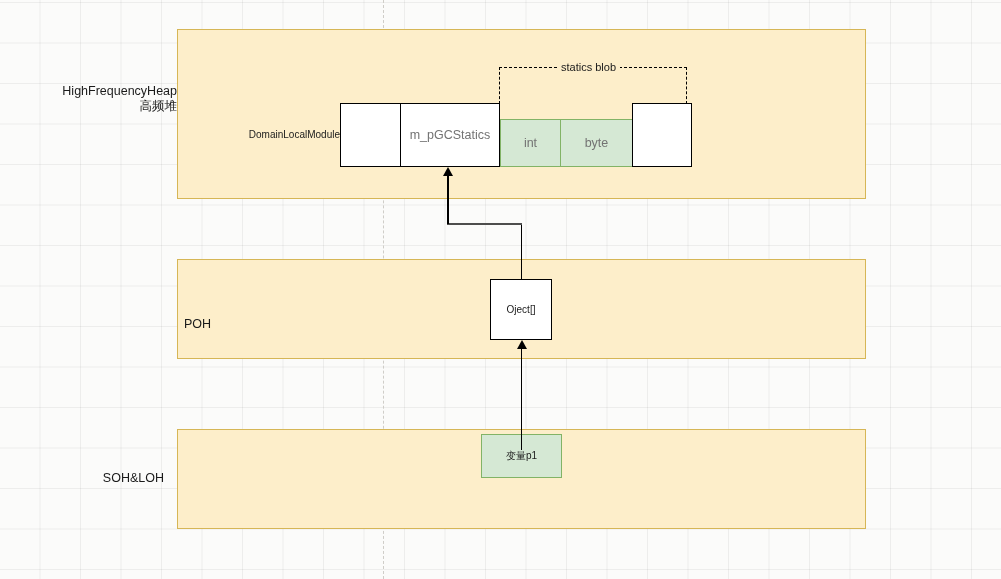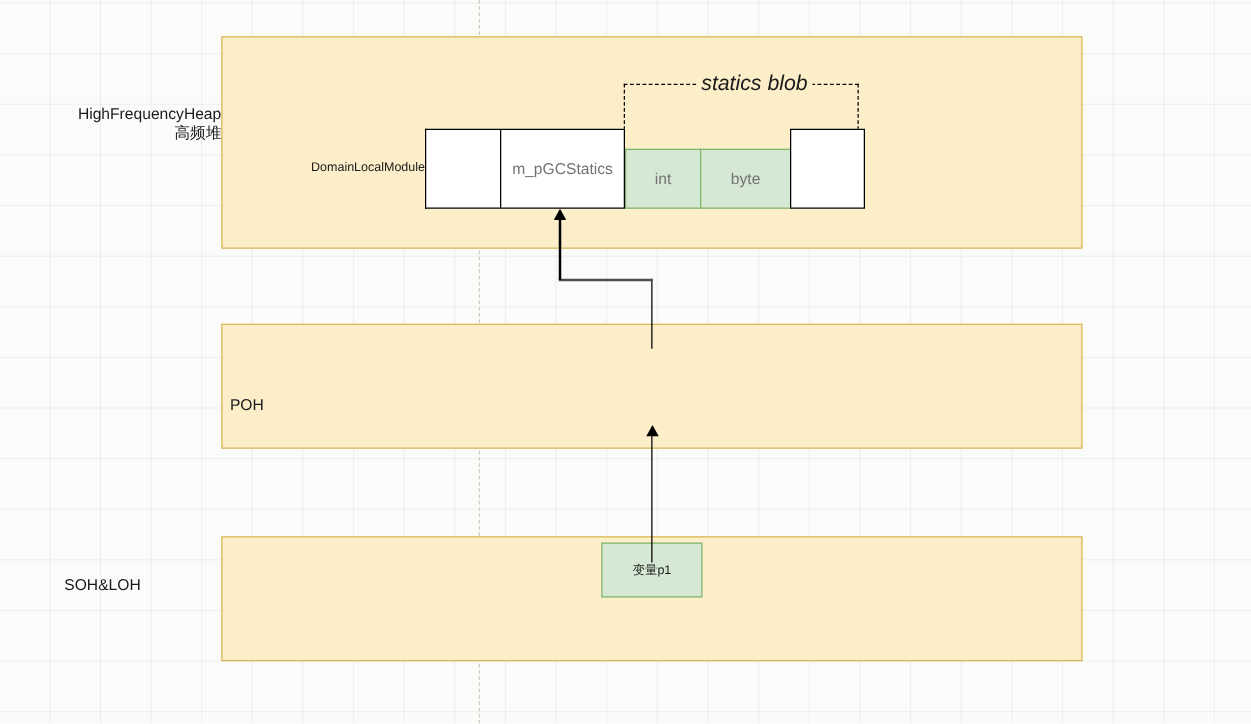--- a/index.html
+++ b/index.html
@@ -113,25 +113,24 @@
   .dashed-blob {
     position: absolute;
     box-sizing: border-box;
     border: 1.3px dashed #000000;
     border-bottom: none;
   }
   .blob-label {
     position: absolute;
     background: #fdeeca;
     padding: 0 4px;
-    font-size: 17px;
+    font-size: 11px;
     color: #1a1a1a;
     white-space: nowrap;
     line-height: 12px;
-    font-style: italic;
   }
 
   
   .conn {
     position: absolute;
     background: #000000;
   }
   .conn.v { width: 1.6px; }
   .conn.h { height: 1.6px; }
   .conn.gray { background: #4d4d4d; }
@@ -171,24 +170,25 @@
     <div class="cell green" style="width:72px;">byte</div>
     <div class="cell last" style="width:60px;"></div>
   </div>
 
   <div class="band" style="left:177px; top:259px; width:689px; height:100px;"></div>
 
   <div class="band-label" style="left:0px; top:317px; width:211px;">
     <div>POH</div>
   </div>
 
+  <div class="node white" style="left:490px; top:279px; width:62px; height:61px;">Oject[]</div>
 
   <div class="band" style="left:177px; top:429px; width:689px; height:100px;"></div>
 
-  <div class="band-label" style="left:0px; top:461px; width:164px;text-align:center;">
+  <div class="band-label" style="left:0px; top:471px; width:164px;">
     <div>SOH&amp;LOH</div>
   </div>
 
   <div class="node green-thick" style="left:481px; top:434px; width:81px; height:44px;">变量p1</div>
 
   <div class="conn v" style="left:520.5px; top:348px; height:102px;"></div>
   <div class="arrowhead-up" style="left:516.5px; top:340px;"></div>
 
   <div class="conn v" style="left:520.5px; top:223px; height:56px;"></div>
   <div class="conn h gray" style="left:447px; top:223px; width:75px;"></div>

